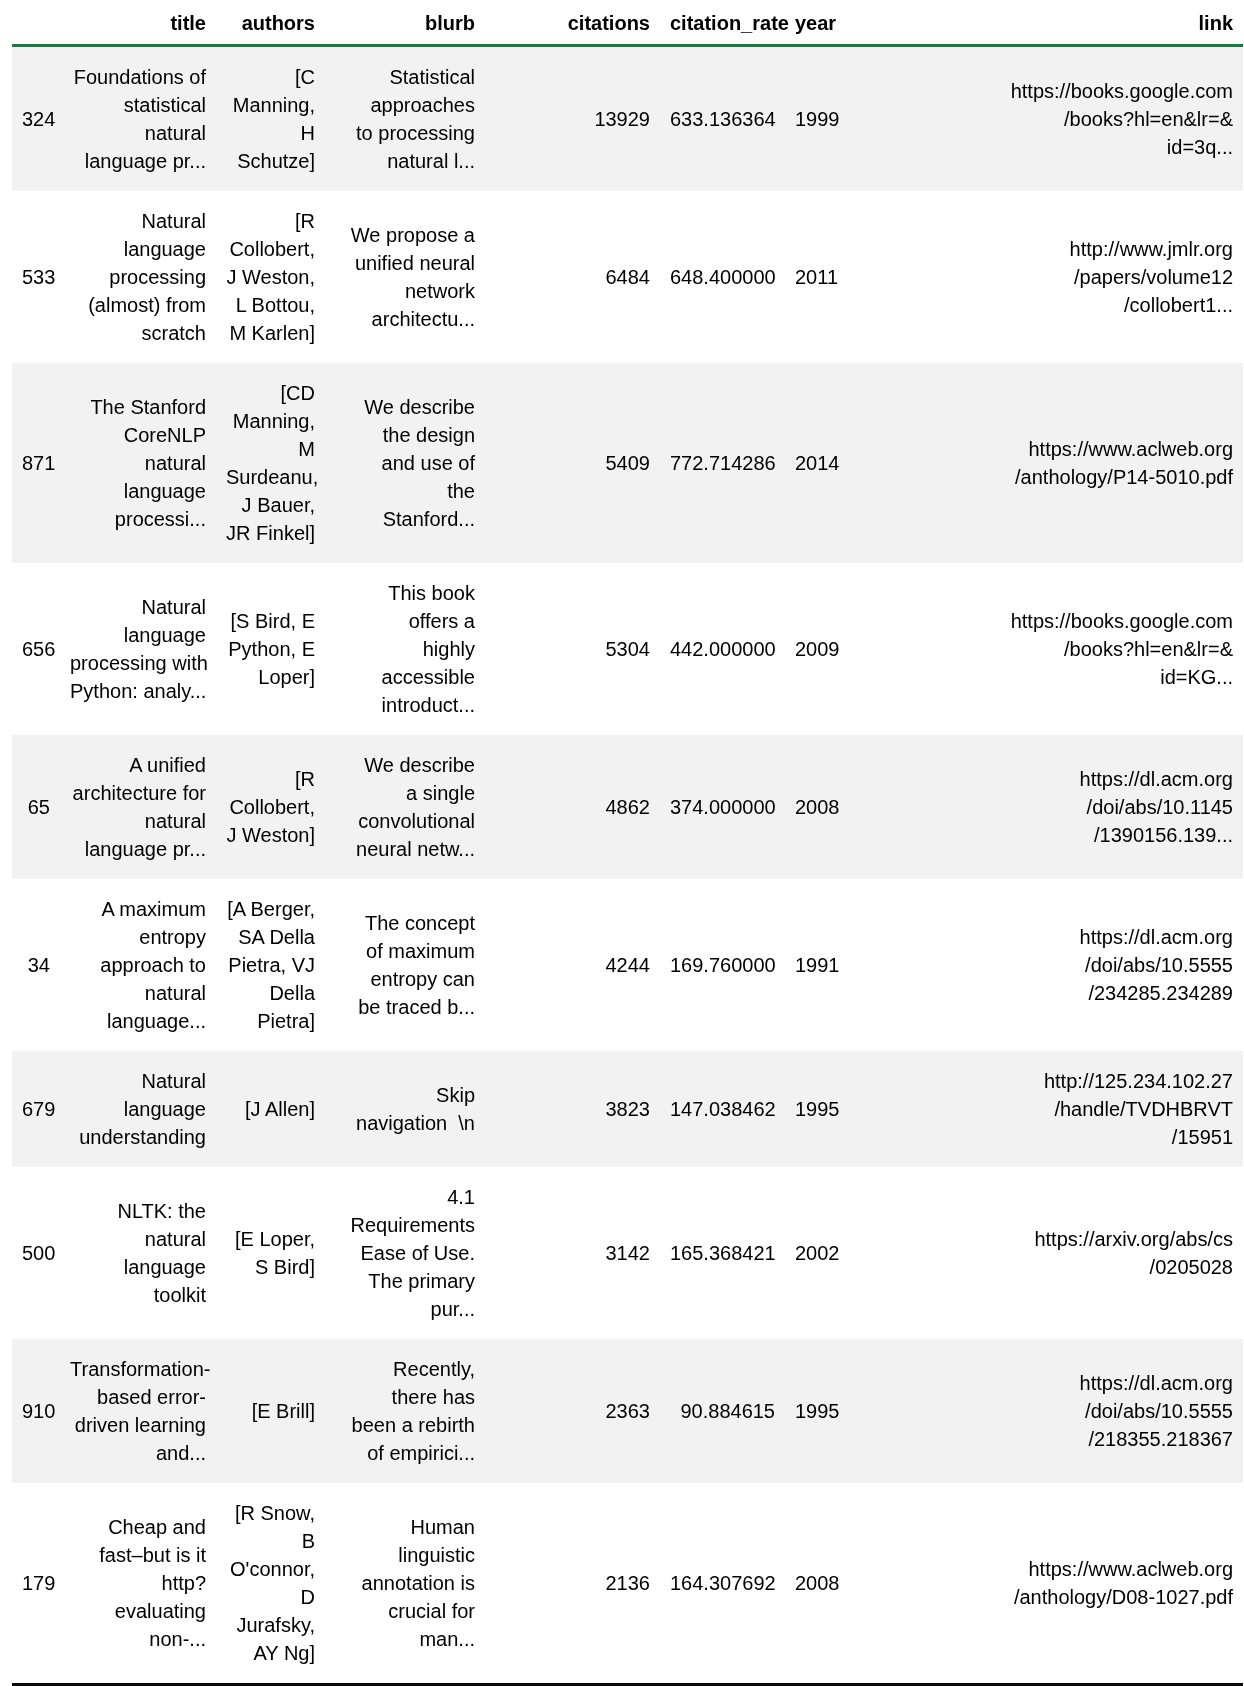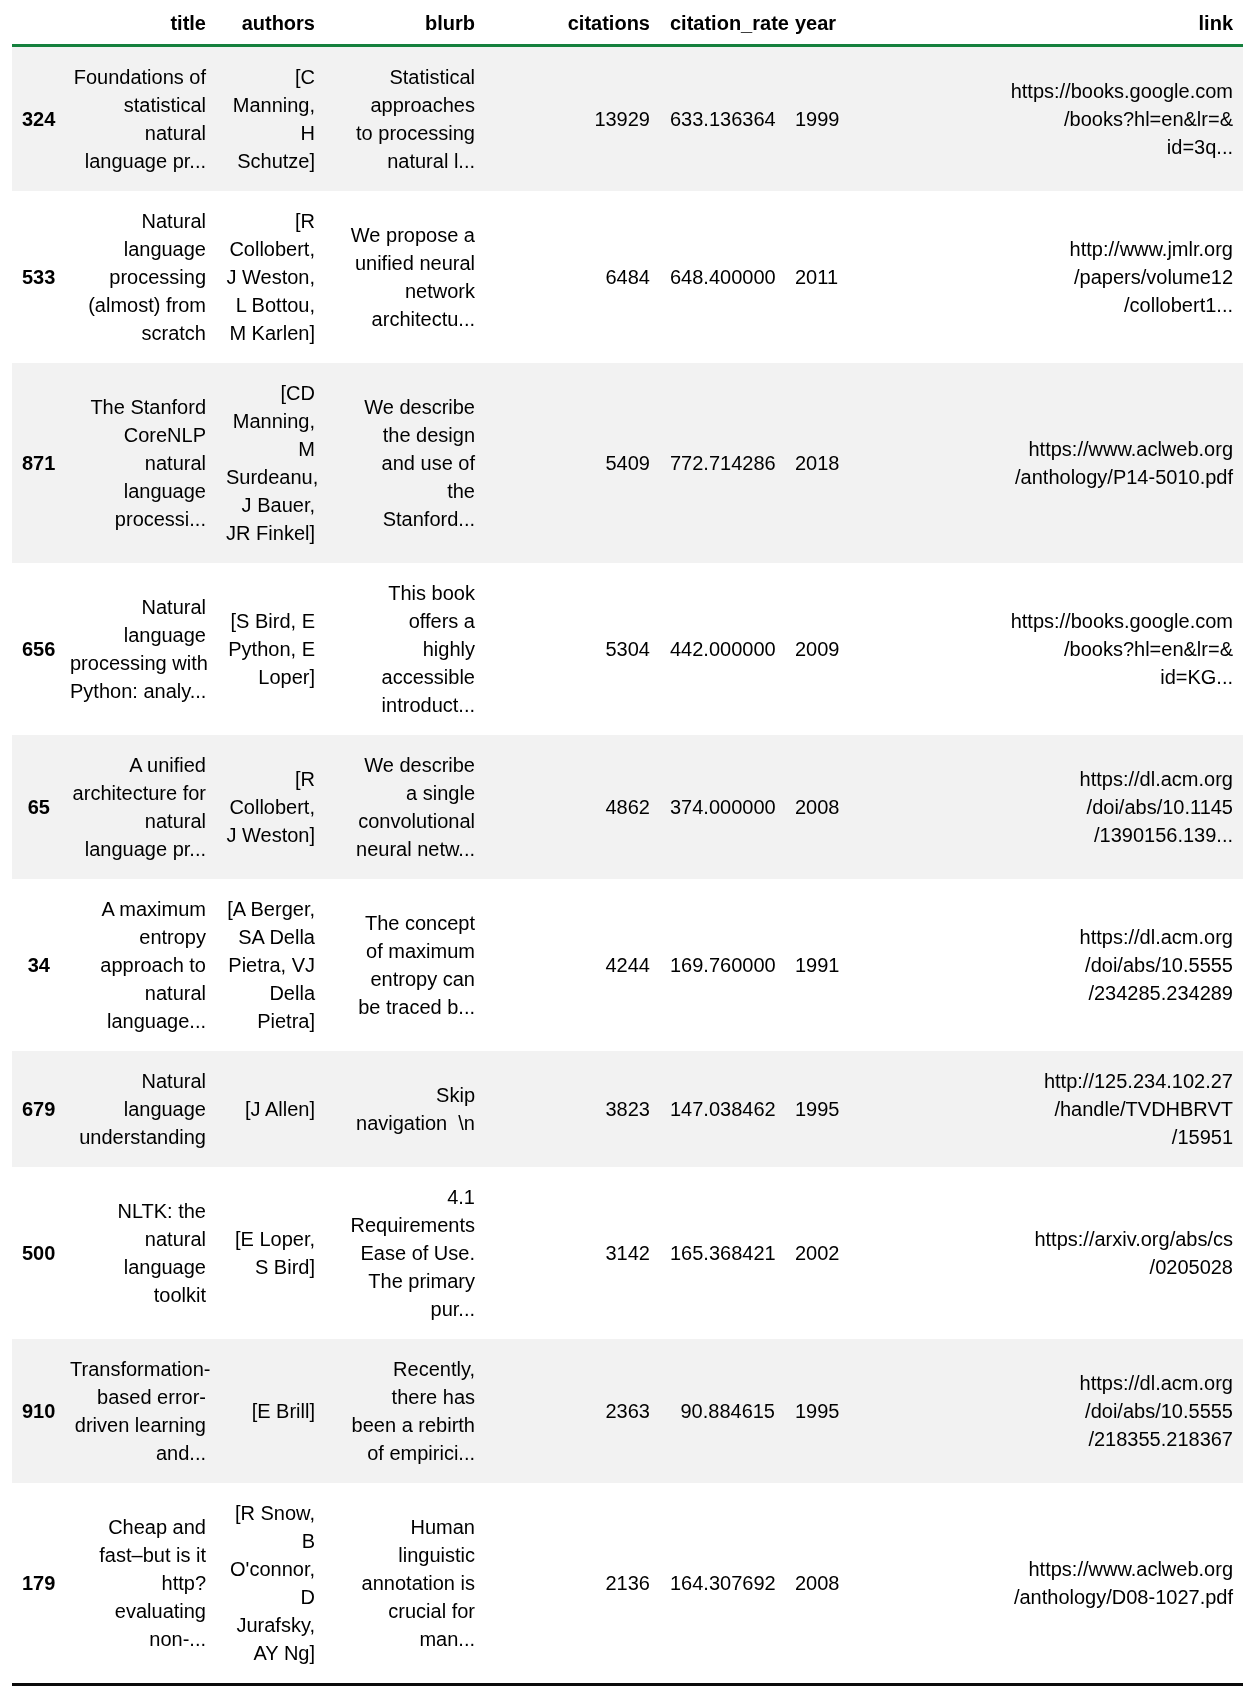--- a/index.html
+++ b/index.html
@@ -20,21 +20,21 @@
     padding: 16px 10px;
     white-space: pre;
     font-weight: normal;
     overflow: visible;
   }
   .df thead th {
     font-weight: bold;
     padding: 9px 10px 7px 10px;
     border-bottom: 3px solid #15803d;
   }
-  .df tbody th { font-weight: bold; }
+  .df tbody th { font-weight: normal; }
   .df tbody tr:nth-child(odd) { background: #f2f2f2; }
 </style>
 </head>
 <body>
 
 <table class="df">
   <colgroup>
     <col style="width:48px">
       <col style="width:156px">
       <col style="width:109px">
@@ -114,21 +114,21 @@
 Surdeanu,
 J Bauer,
 JR Finkel]</td>
       <td>We describe
 the design
 and use of
 the
 Stanford...</td>
       <td>5409</td>
       <td>772.714286</td>
-      <td>2018</td>
+      <td>2014</td>
       <td>https://www.aclweb.org
 /anthology/P14-5010.pdf</td>
     </tr>
     <tr>
       <th>656</th>
       <td>Natural
 language
 processing with
 Python: analy...</td>
       <td>[S Bird, E

